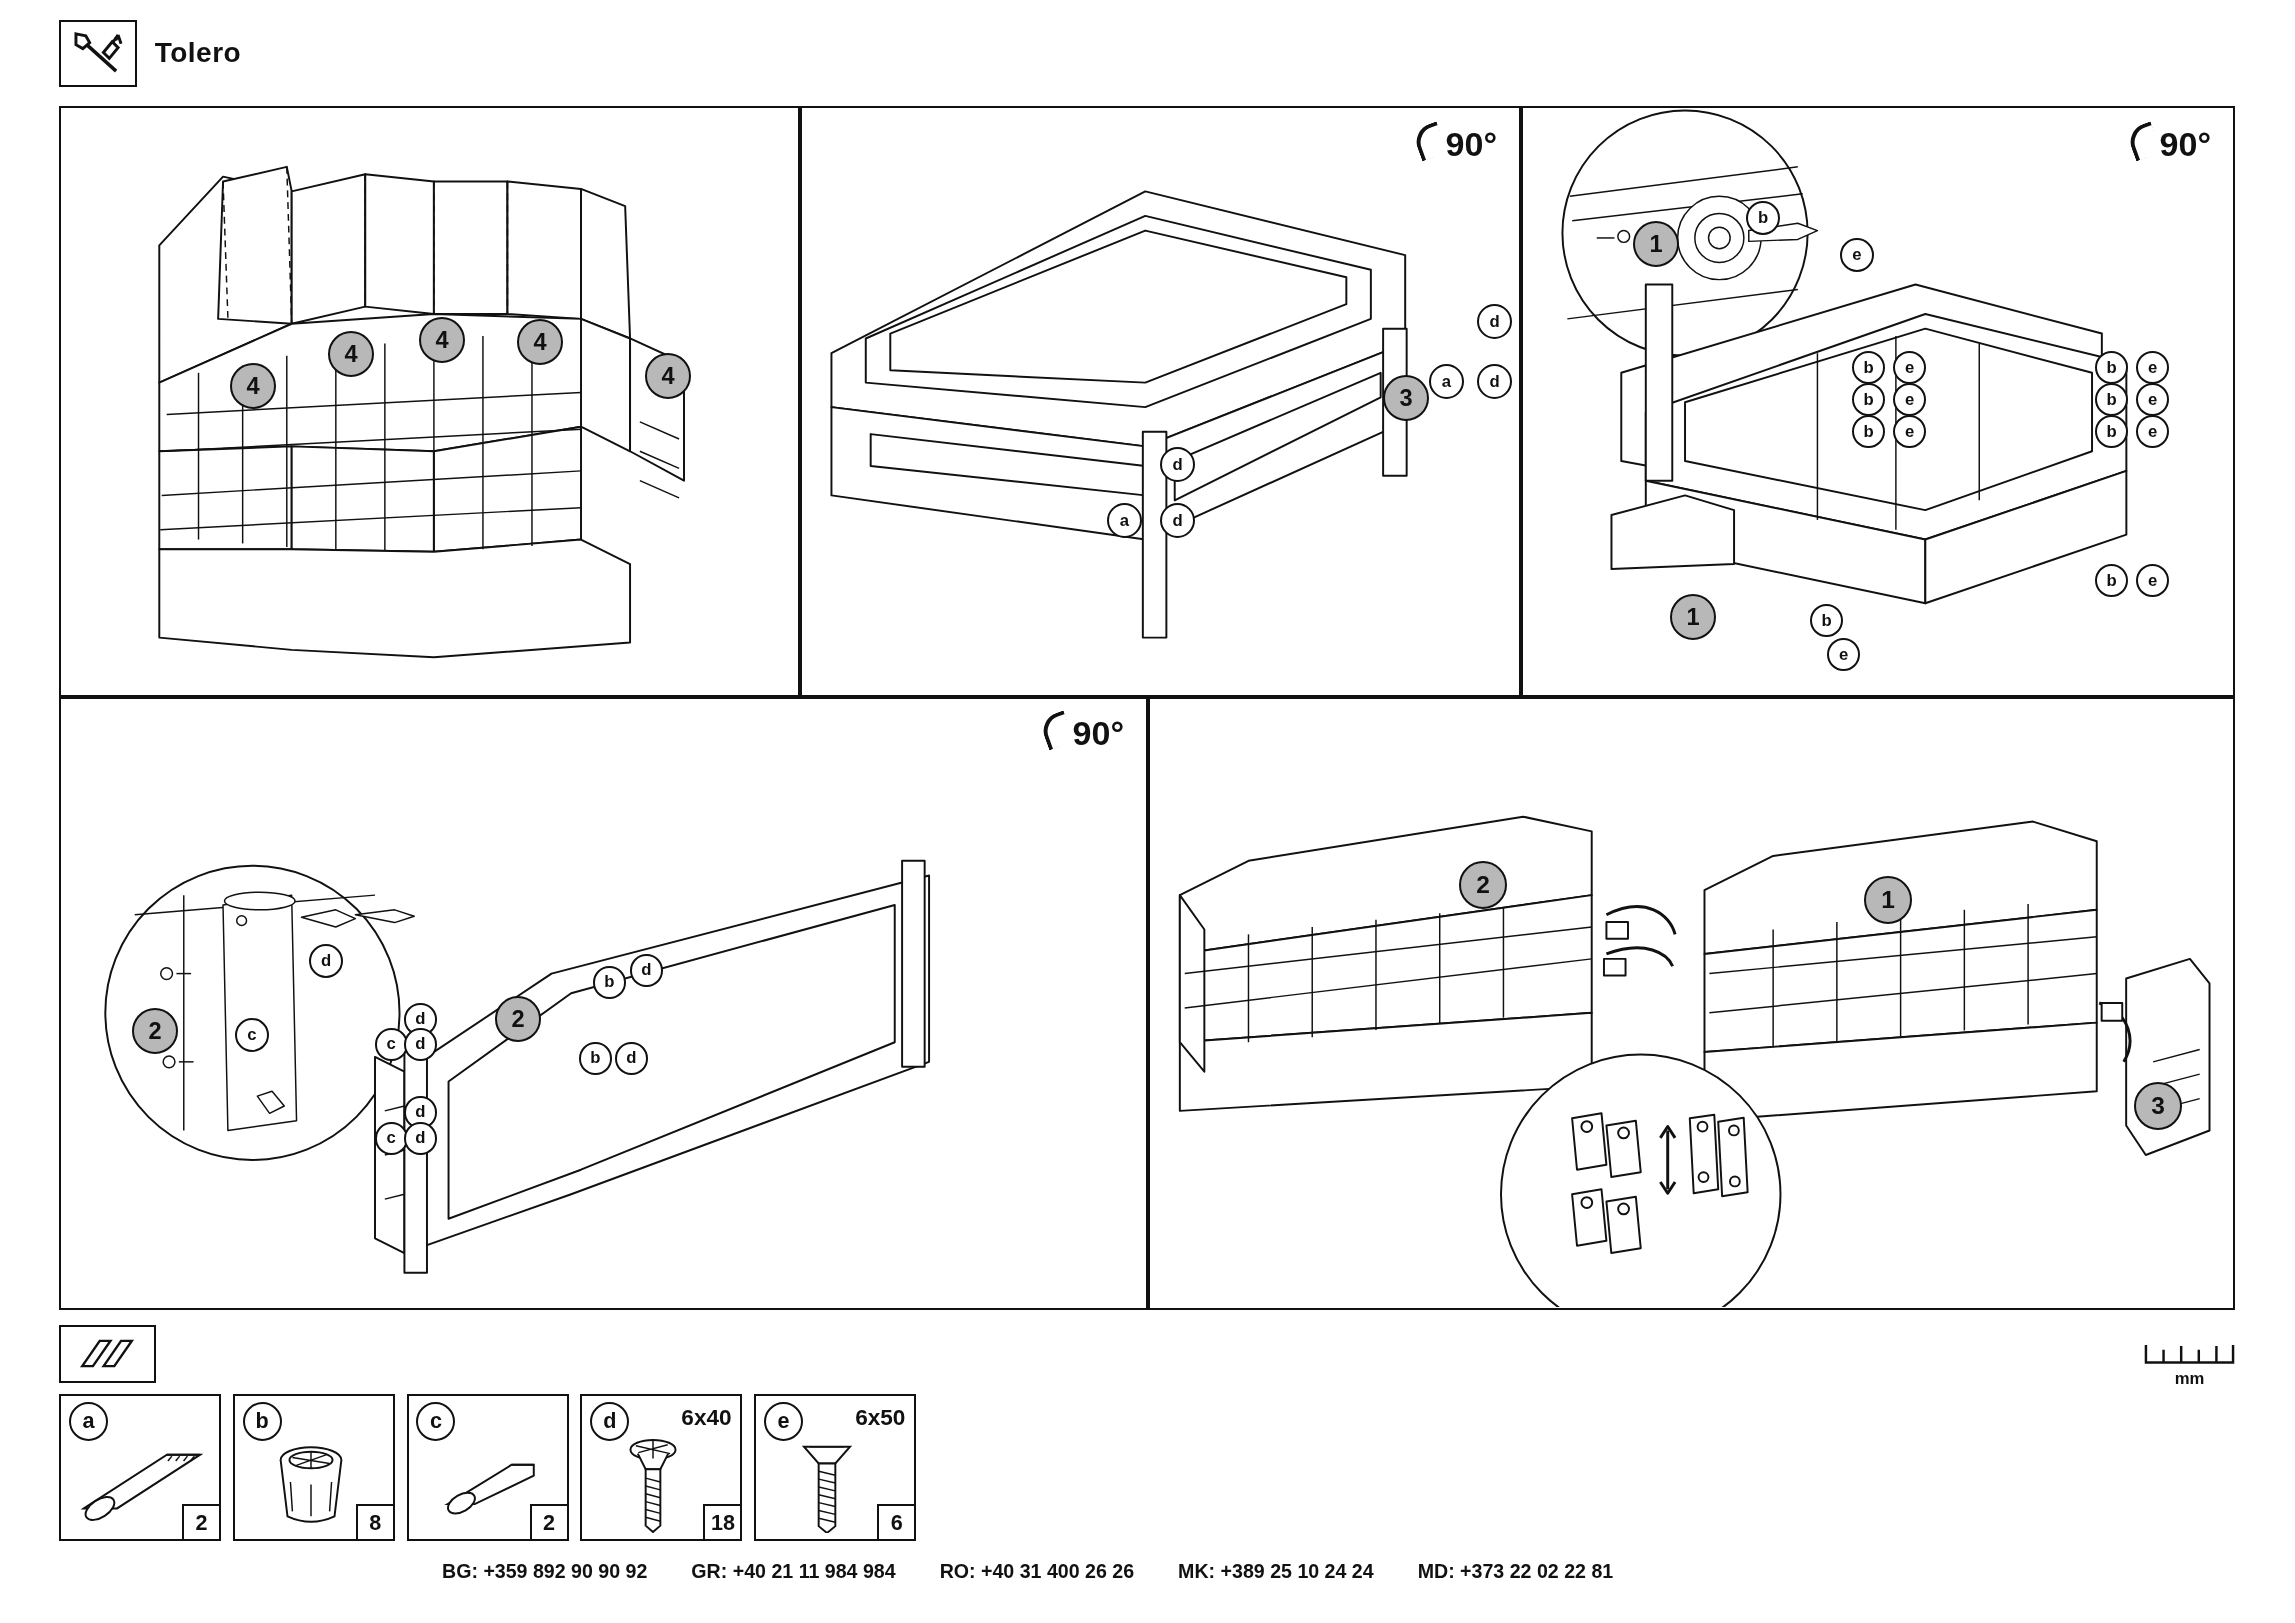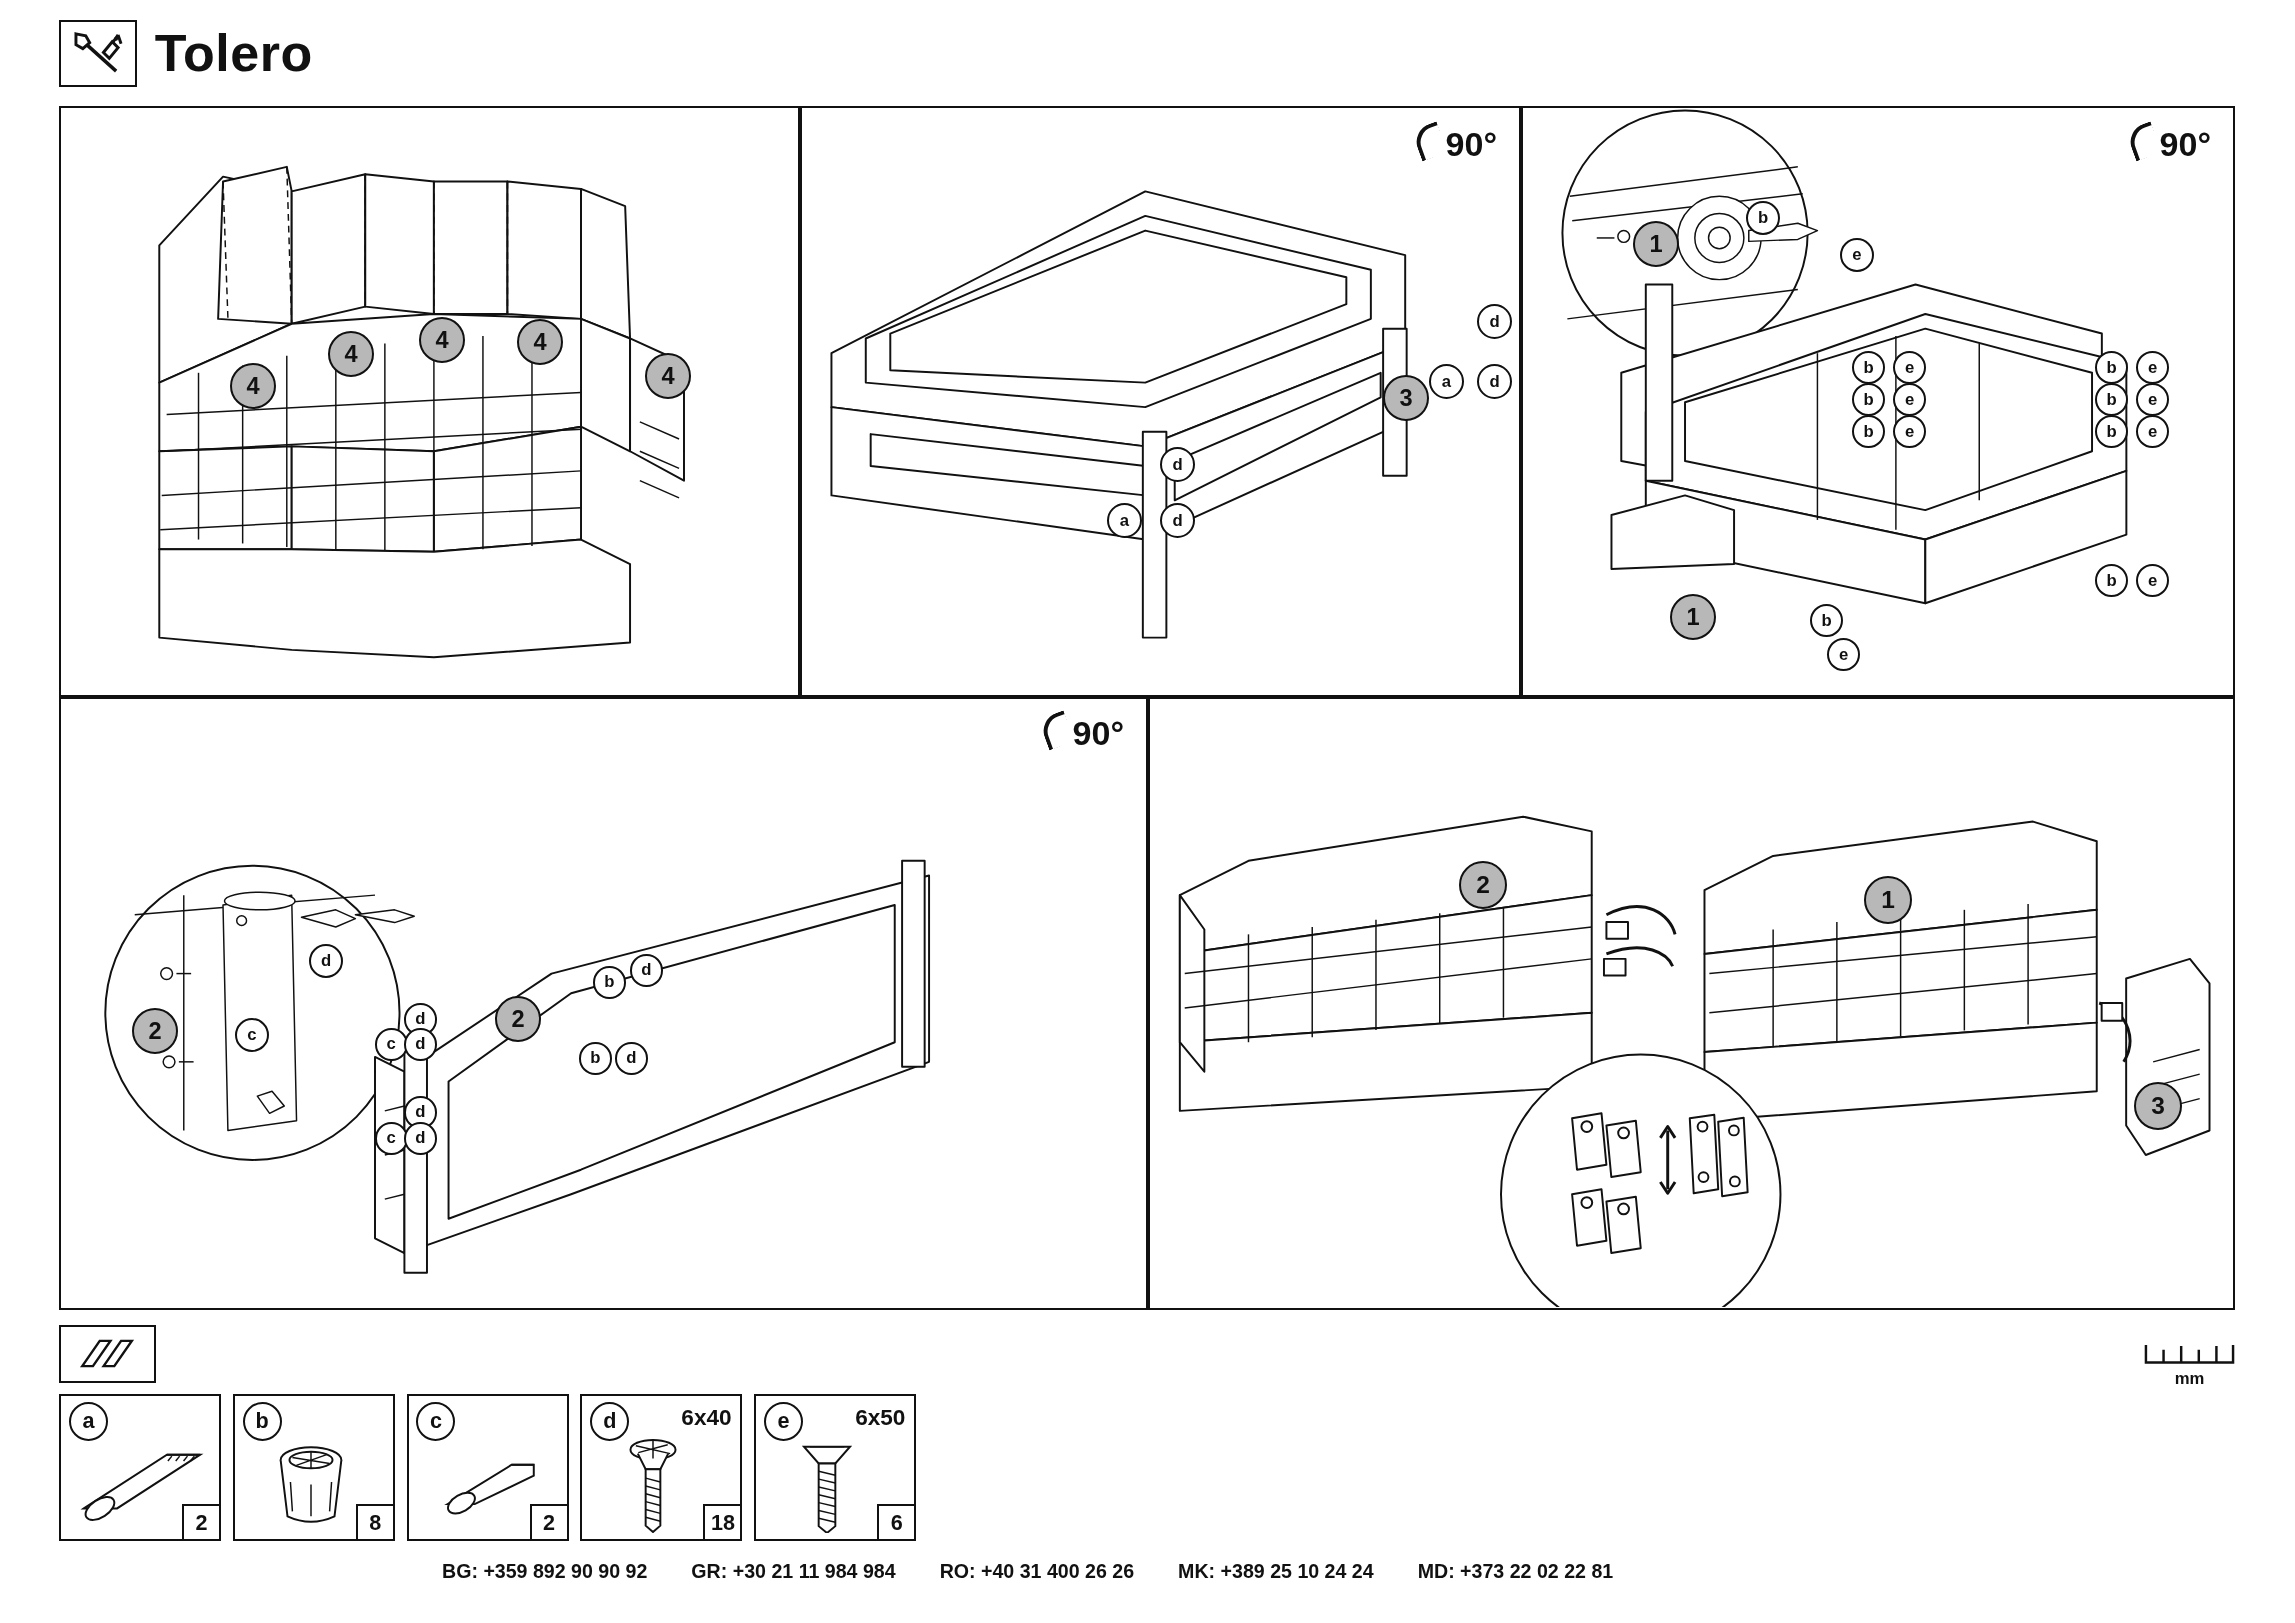--- a/index.html
+++ b/index.html
@@ -2,21 +2,21 @@
 <html style="font-size:7.9px"><head>
 <meta charset="utf-8">
 <style>
   html,body{margin:0;padding:0;background:#ffffff;}
   body{font-family:"Liberation Sans",sans-serif;color:#111;}
   .page{position:relative;width:2295px;height:1623px;background:#fff;}
 
   
   .header{position:absolute;left:59px;top:19.6px;display:flex;align-items:center;gap:17.7px;}
   .tools-box{width:74px;height:63px;border:2.9px solid #111;display:flex;align-items:center;justify-content:center;background:#fff;}
-  .title{font-size:52px;font-weight:bold;letter-spacing:0.5px;}
+  .title{font-size:28px;font-weight:bold;letter-spacing:0.5px;}
 
   
   .panel{position:absolute;border:2.5px solid #111;background:#fff;box-sizing:border-box;}
   .p1{left:59px;top:106px;width:741px;height:591px;}
   .p2{left:800px;top:106px;width:721px;height:591px;}
   .p3{left:1521px;top:106px;width:714px;height:591px;}
   .p4{left:59px;top:697px;width:1089px;height:613px;}
   .p5{left:1148px;top:697px;width:1087px;height:613px;}
 
   .rot{position:absolute;font-size:34px;font-weight:bold;display:flex;align-items:flex-start;gap:2.9px;}
@@ -445,21 +445,21 @@
     <div class="mm">mm</div>
   </div>
 
   <div class="phones">
     <div>
       <span class="lbl">BG:</span>
       <span class="val">+359 892 90 90 92</span>
     </div>
     <div>
       <span class="lbl">GR:</span>
-      <span class="val">+30 21 11 984 984</span>
+      <span class="val">+40 21 11 984 984</span>
     </div>
     <div>
       <span class="lbl">RO:</span>
       <span class="val">+40 31 400 26 26</span>
     </div>
     <div>
       <span class="lbl">MK:</span>
       <span class="val">+389 25 10 24 24</span>
     </div>
     <div>

